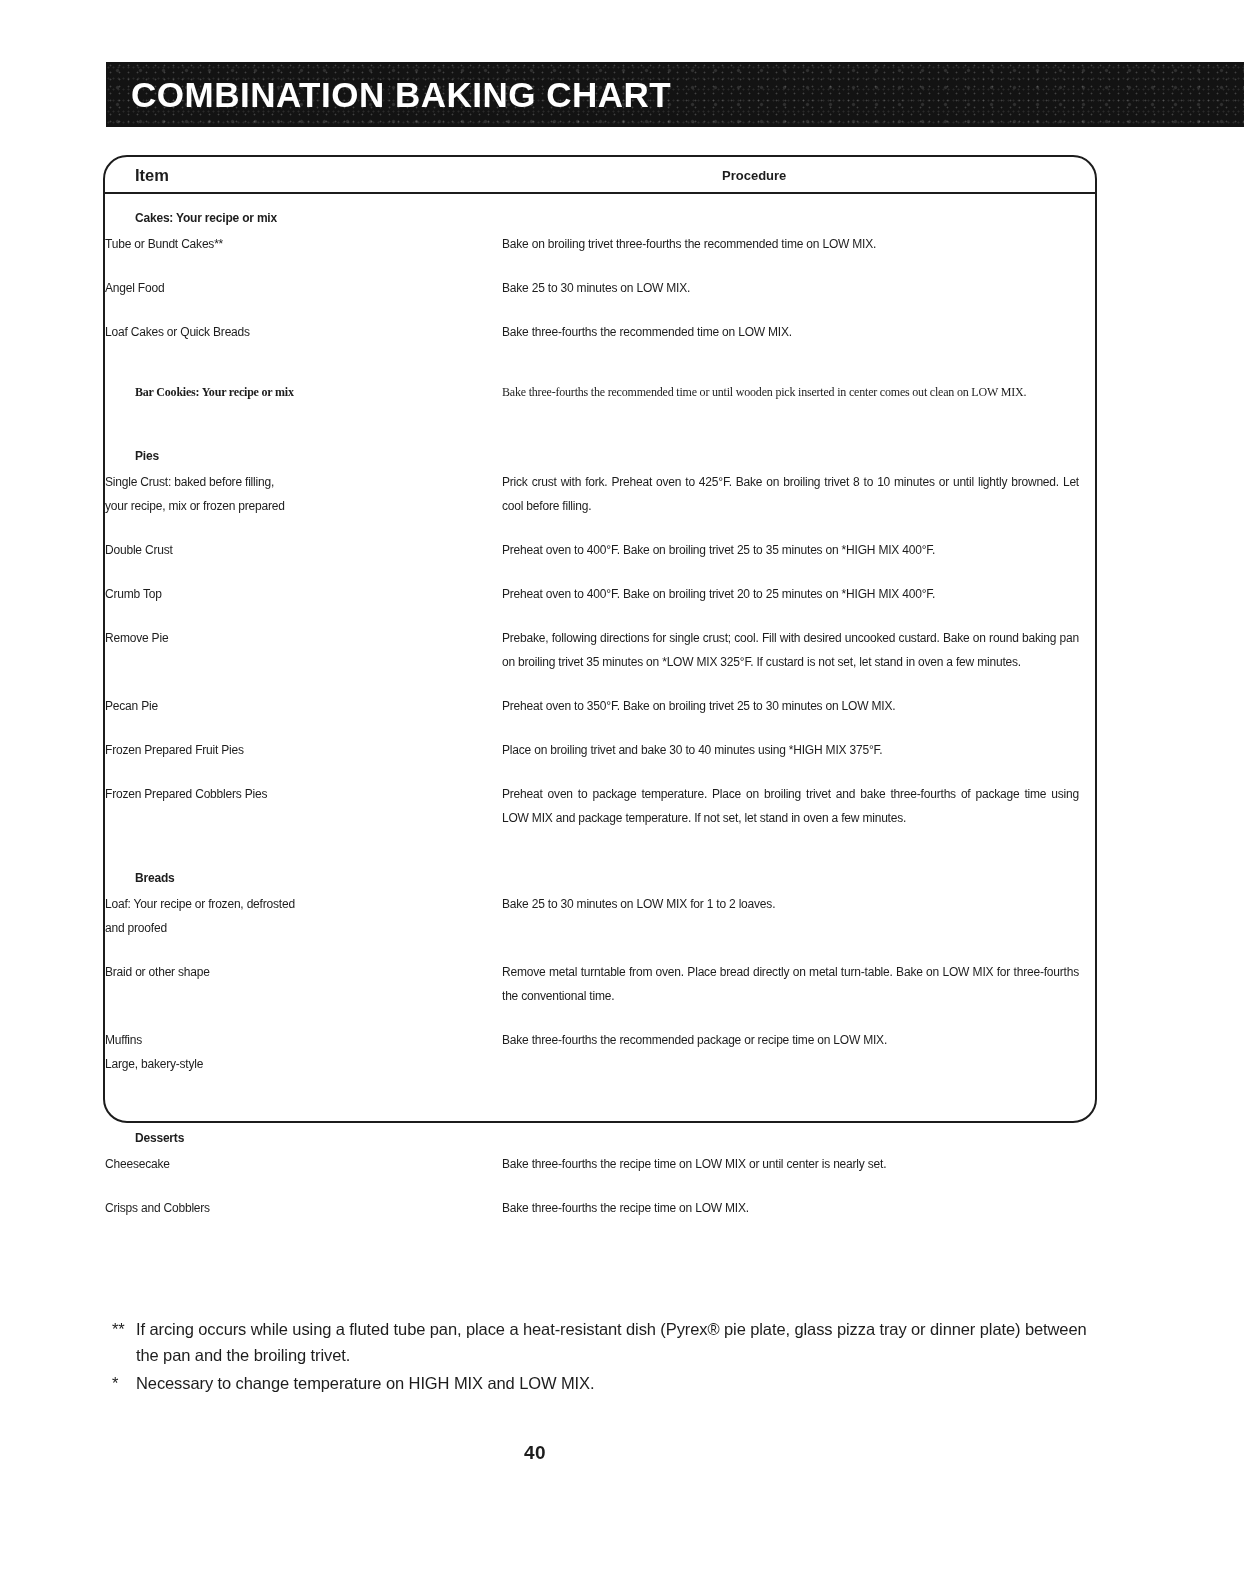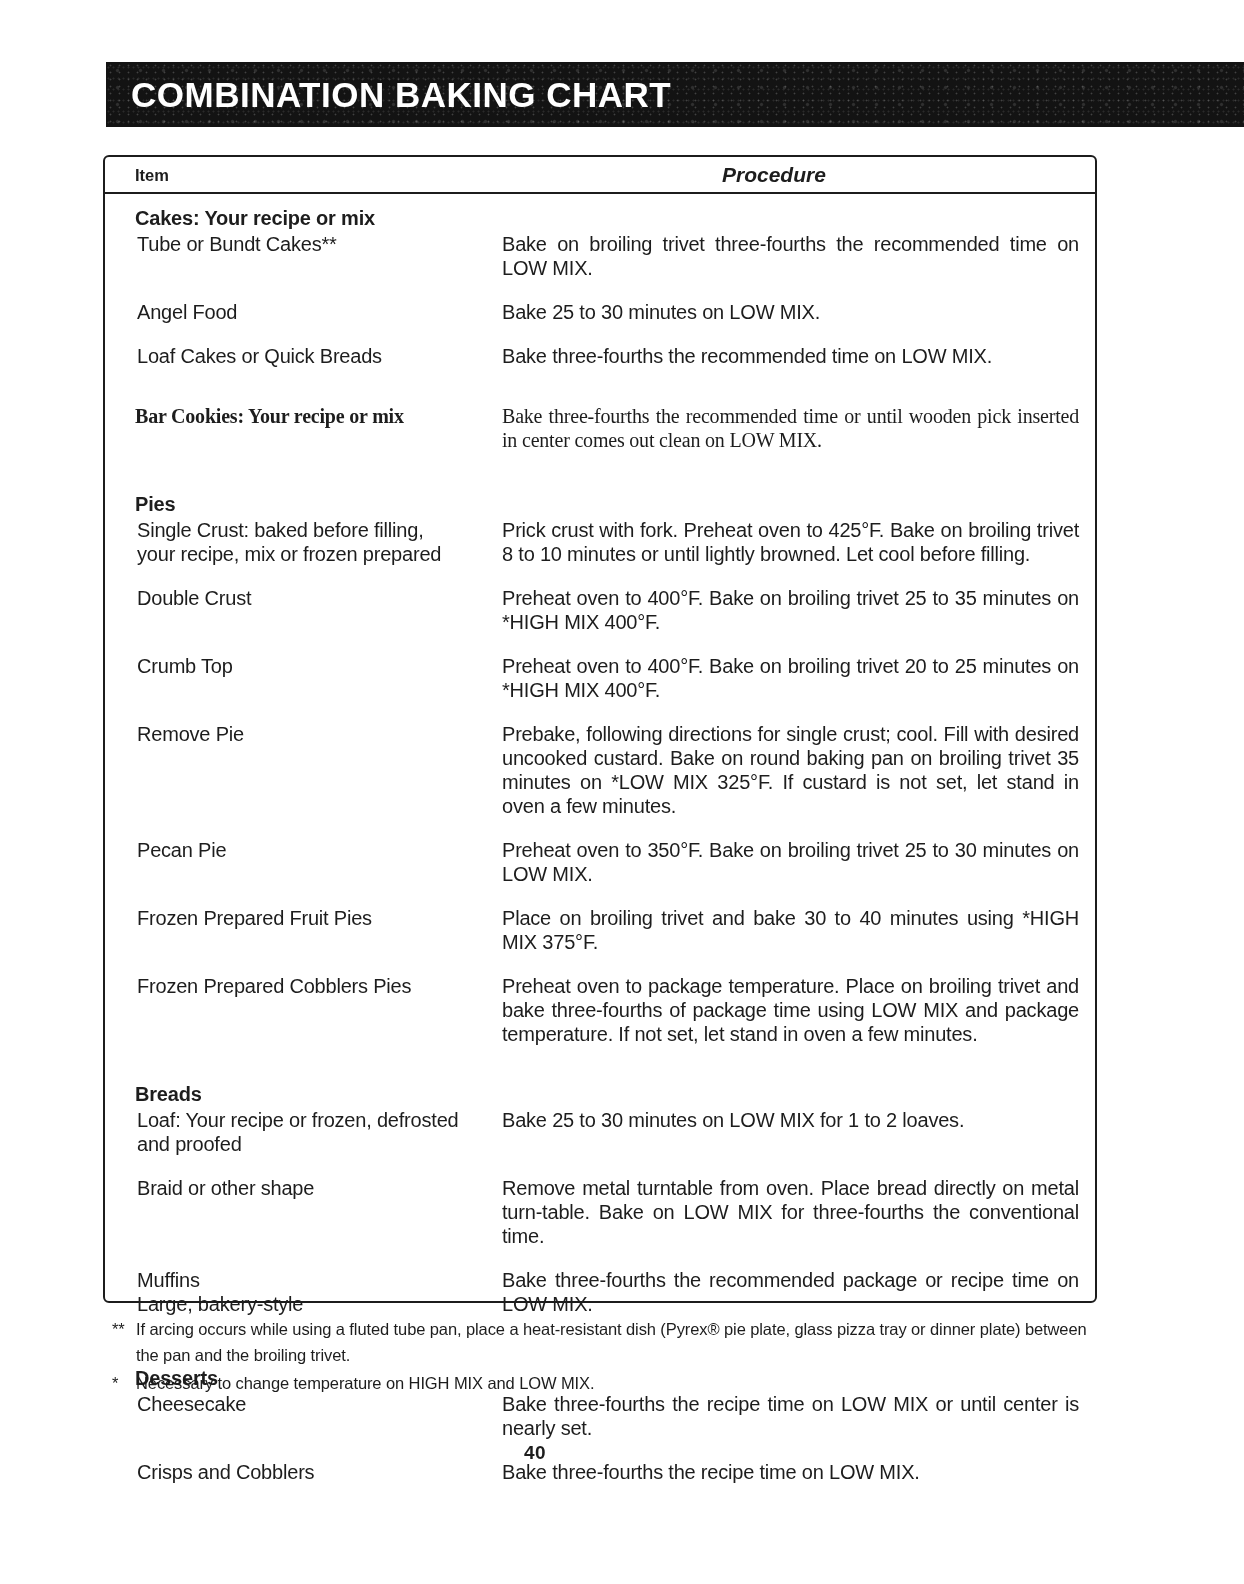--- a/index.html
+++ b/index.html
@@ -33,64 +33,62 @@
     font-size: 35px;
     font-weight: 700;
     letter-spacing: 0.5px;
     padding-left: 25px;
     white-space: nowrap;
   }
   
   .chart {
     position: absolute;
     left: 103px; top: 155px;
-    width: 994px; height: 1148px;
+    width: 994px; height: 968px;
     border: 2.5px solid #1c1c1c;
-    border-radius: 6px;
+    border-radius: 24px;
     box-sizing: border-box;
     background: #ffffff;
   }
   .chart-header {
     height: 34px;
     border-bottom: 2.5px solid #1c1c1c;
     display: grid;
     grid-template-columns: 397px 1fr;
     align-items: center;
     padding-top: 1px;
   }
   .chart-header .col-item {
     padding-left: 30px;
     font-weight: 700;
     font-size: 16.5px;
   }
   .chart-header .col-proc {
     padding-left: 220px;
     font-weight: 700;
-    font-size: 21px;
-    font-style: italic;
+    font-size: 13px;
   }
   
   .section-cakes       { margin-top: 12px; }
   .section-bar-cookies { margin-top: 36px; font-family: Liberation Serif, serif; }
   .section-pies        { margin-top: 40px; }
   .section-breads      { margin-top: 36px; }
   .section-desserts    { margin-top: 50px; }
   .row {
     display: grid;
     grid-template-columns: 397px 1fr;
   }
   .row + .row { margin-top: 20px; }
   .heading-row + .row { margin-top: 2px; }
   .cell {
-    font-size: 20px;
+    font-size: 12px;
     line-height: 24px;
     letter-spacing: -0.2px;
   }
   .item {
-    padding-left: 32px;
     padding-right: 18px;
     white-space: pre-line;
   }
   .heading {
     font-weight: 700;
     padding-left: 30px;
     white-space: nowrap;
   }
   .proc {
     padding-right: 16px;

